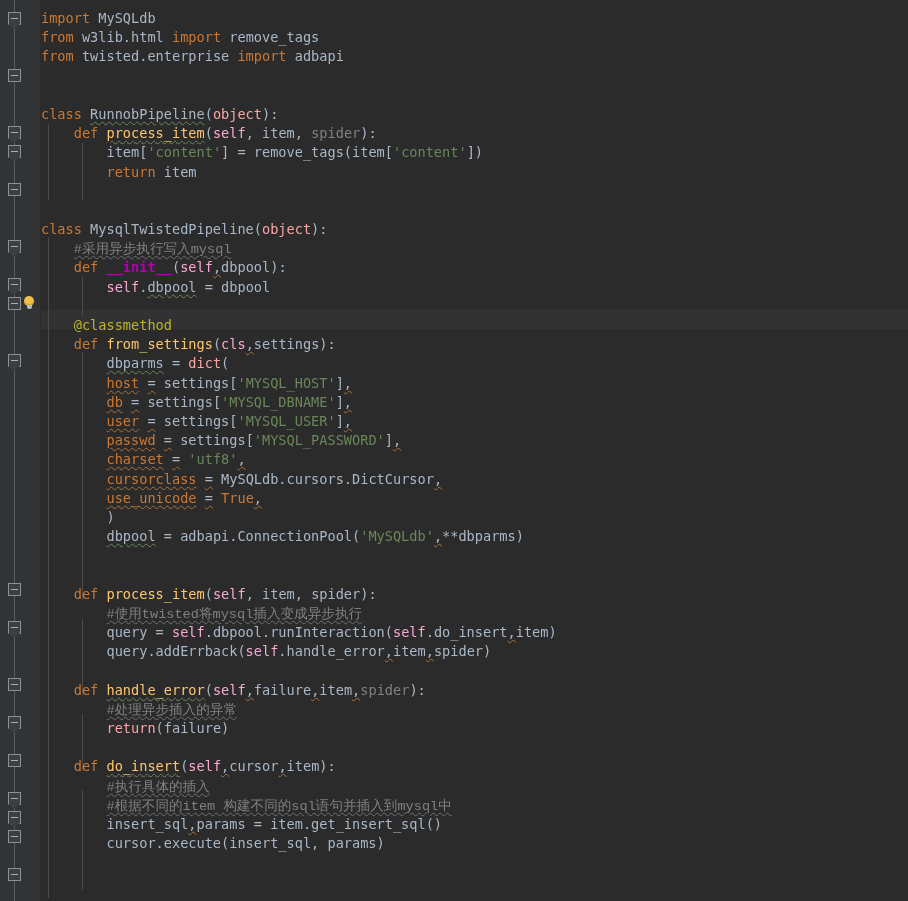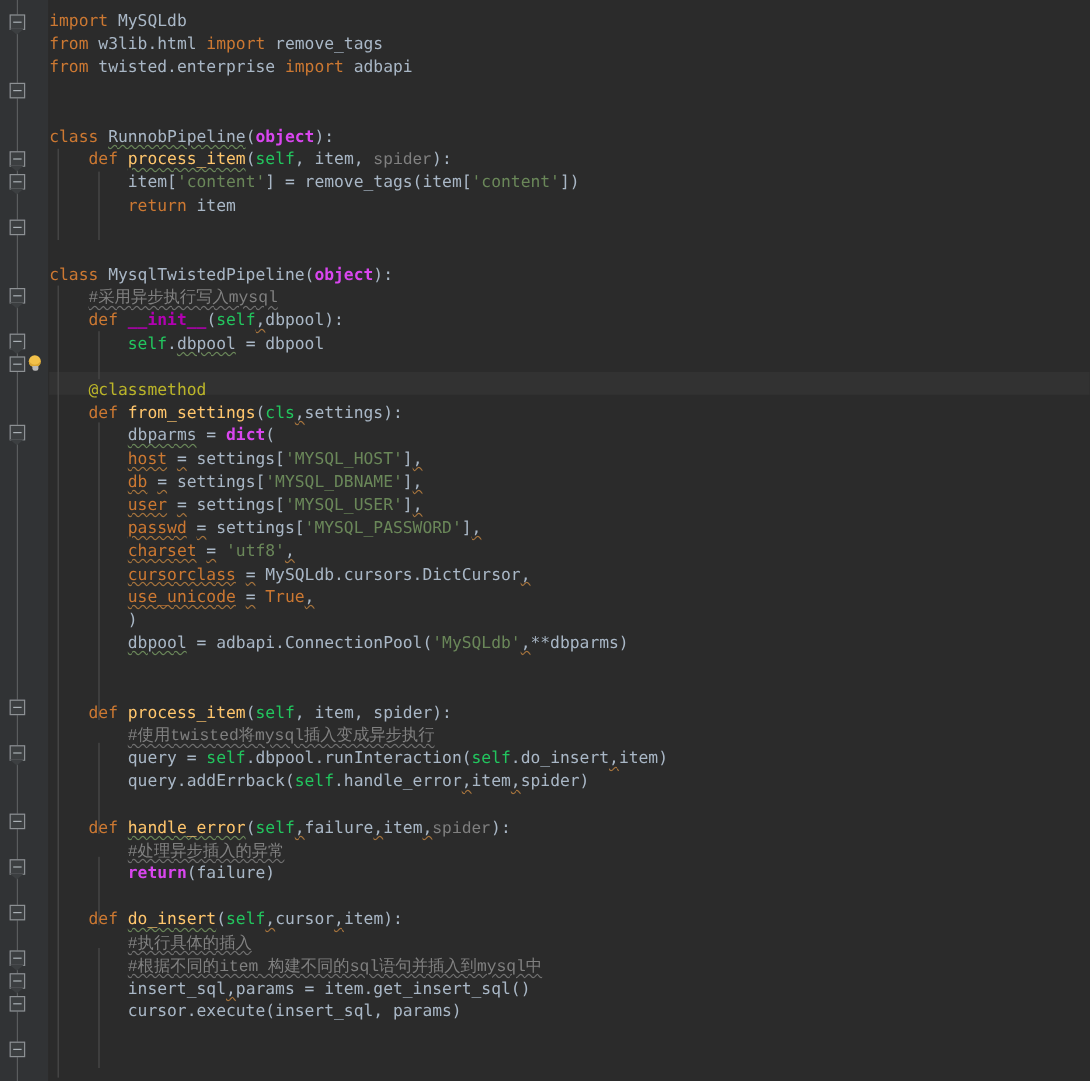--- a/index.html
+++ b/index.html
@@ -33,25 +33,25 @@
   .indent-guide{position:absolute;width:1px;background:#4b4b4b;}
 
   .lines{position:absolute;left:0;top:0;right:0;}
   .ln{position:relative;height:19.2px;line-height:19.2px;font-size:13.6px;
       white-space:pre;color:#a9b7c6;letter-spacing:0px;}
 
   
   .kw{color:#cc7832;}
   .cls{color:#a9b7c6;}
   .fn{color:#ffc66d;}
-  .bi{color:#d946ef;font-weight:bold;}
-  .self{color:#22c55e;}
+  .bi{color:#fca5a5;}
+  .self{color:#f9a8d4;}
   .str{color:#6a8759;}
   .dec{color:#bbb529;}
-  .cmt{color:#808080;font-family:Liberation Mono, monospace;}
+  .cmt{color:#808080;}
   .dunder{color:#b200b2;font-weight:bold;}
 
   
   .sq{text-decoration:underline;text-decoration-style:wavy;
       text-decoration-color:#6a8759;text-decoration-thickness:1px;text-underline-offset:2px;margin-top:36px;}
   .sqo{text-decoration:underline;text-decoration-style:wavy;
       text-decoration-color:#a5733c;text-decoration-thickness:1px;text-underline-offset:2px;}
   .cmtu{color:#808080;text-decoration:underline;text-decoration-style:wavy;
       text-decoration-color:#707070;text-decoration-thickness:1px;text-underline-offset:2px;}
   .cn{font-family:Liberation Mono, monospace;}

